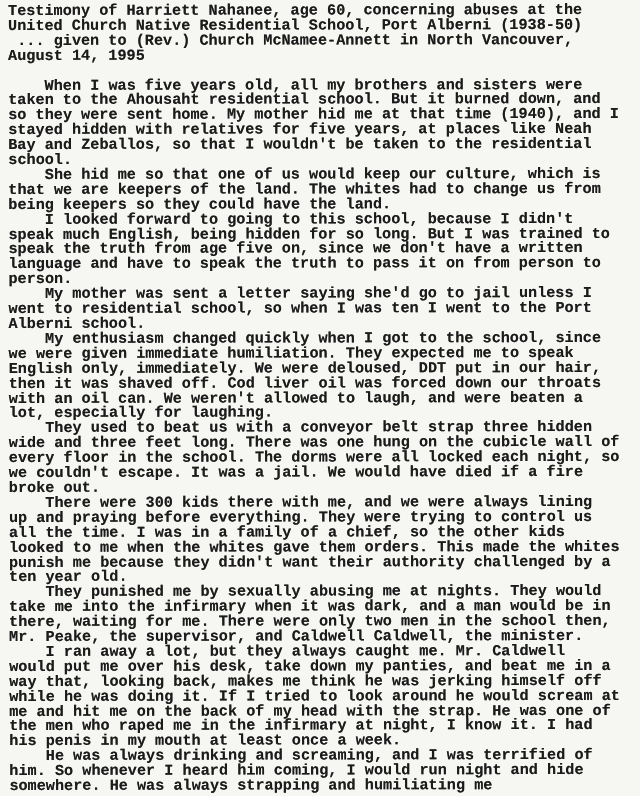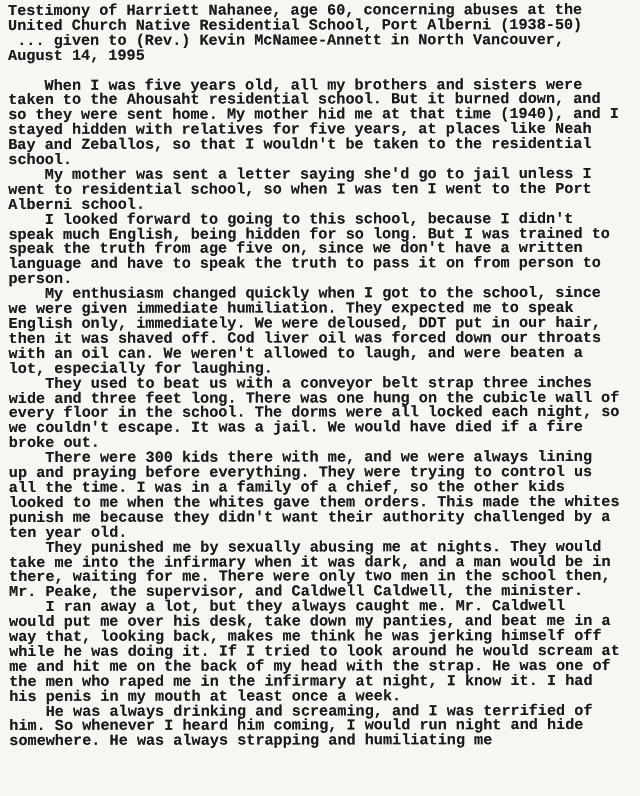--- a/index.html
+++ b/index.html
@@ -40,46 +40,49 @@
     padding: 0;
   }
 </style>
 </head>
 <body>
 
 <div class="page">
   <div>
     <div class="title-line">Testimony of Harriett Nahanee, age 60, concerning abuses at the</div>
     <div class="title-line">United Church Native Residential School, Port Alberni (1938-50)</div>
-    <div class="title-line"> ... given to (Rev.) Kevin McNamee-Annett in North Vancouver,</div>
+    <div class="title-line"> ... given to (Rev.) Church McNamee-Annett in North Vancouver,</div>
     <div class="title-line">August 14, 1995</div>
   </div>
 
   <div class="body-text">
     <p class="para">    When I was five years old, all my brothers and sisters were
 taken to the Ahousaht residential school. But it burned down, and
 so they were sent home. My mother hid me at that time (1940), and I
 stayed hidden with relatives for five years, at places like Neah
 Bay and Zeballos, so that I wouldn't be taken to the residential
 school.</p>
-    <p class="para">    My mother was sent a letter saying she'd go to jail unless I
-went to residential school, so when I was ten I went to the Port
-Alberni school.</p>
+    <p class="para">    She hid me so that one of us would keep our culture, which is
+that we are keepers of the land. The whites had to change us from
+being keepers so they could have the land.</p>
     <p class="para">    I looked forward to going to this school, because I didn't
 speak much English, being hidden for so long. But I was trained to
 speak the truth from age five on, since we don't have a written
 language and have to speak the truth to pass it on from person to
 person.</p>
+    <p class="para">    My mother was sent a letter saying she'd go to jail unless I
+went to residential school, so when I was ten I went to the Port
+Alberni school.</p>
     <p class="para">    My enthusiasm changed quickly when I got to the school, since
 we were given immediate humiliation. They expected me to speak
 English only, immediately. We were deloused, DDT put in our hair,
 then it was shaved off. Cod liver oil was forced down our throats
 with an oil can. We weren't allowed to laugh, and were beaten a
 lot, especially for laughing.</p>
-    <p class="para">    They used to beat us with a conveyor belt strap three inches
+    <p class="para">    They used to beat us with a conveyor belt strap three hidden
 wide and three feet long. There was one hung on the cubicle wall of
 every floor in the school. The dorms were all locked each night, so
 we couldn't escape. It was a jail. We would have died if a fire
 broke out.</p>
     <p class="para">    There were 300 kids there with me, and we were always lining
 up and praying before everything. They were trying to control us
 all the time. I was in a family of a chief, so the other kids
 looked to me when the whites gave them orders. This made the whites
 punish me because they didn't want their authority challenged by a
 ten year old.</p>

